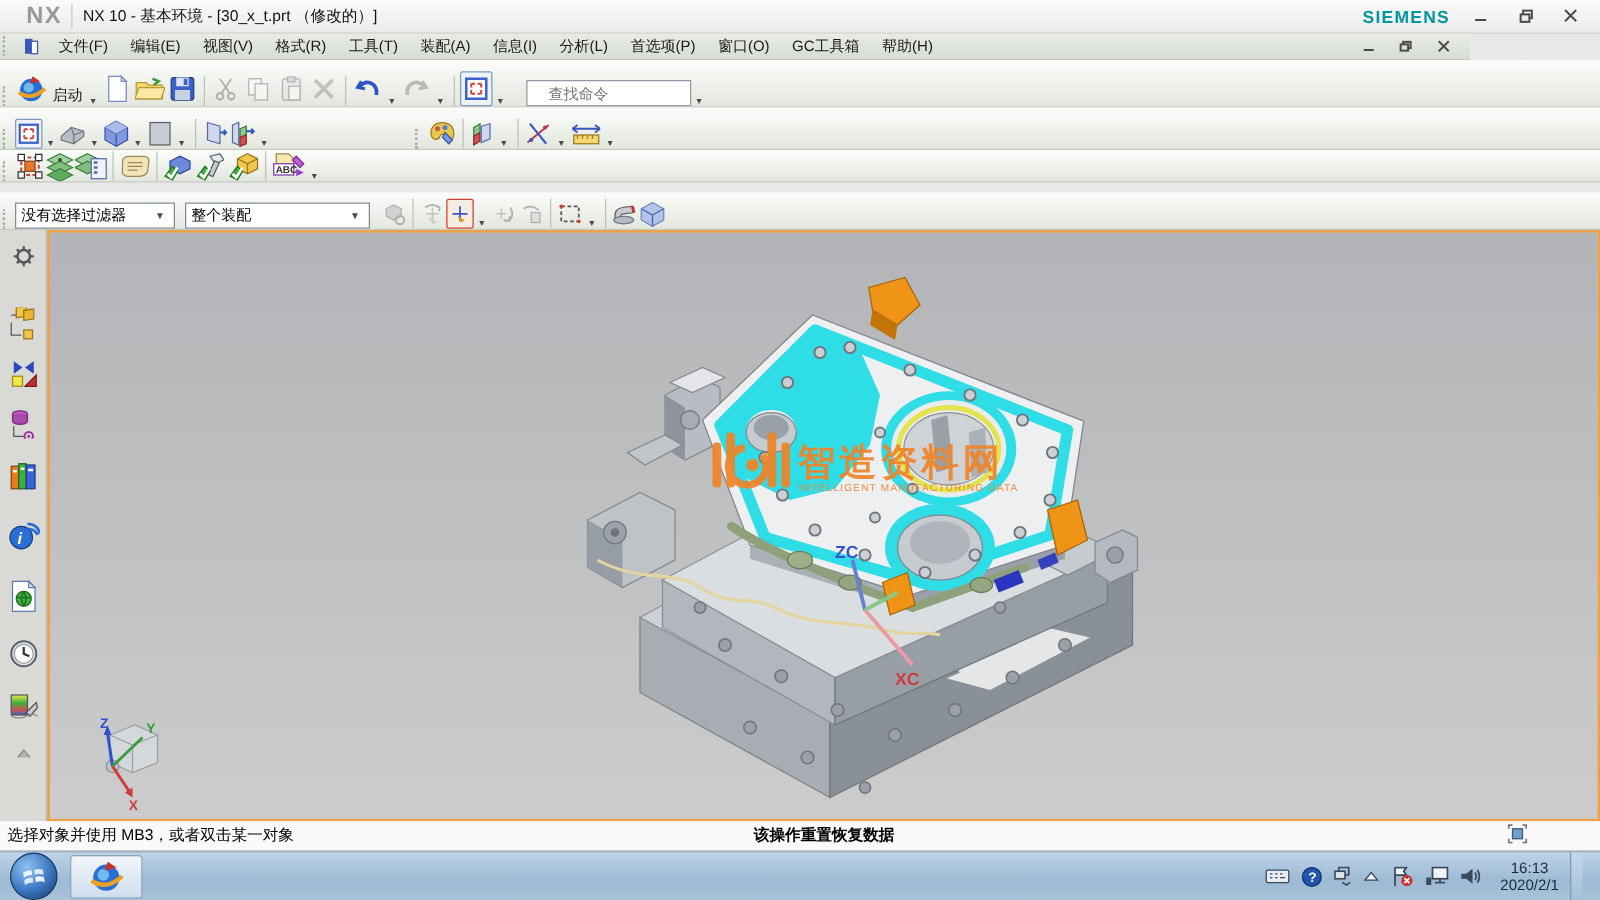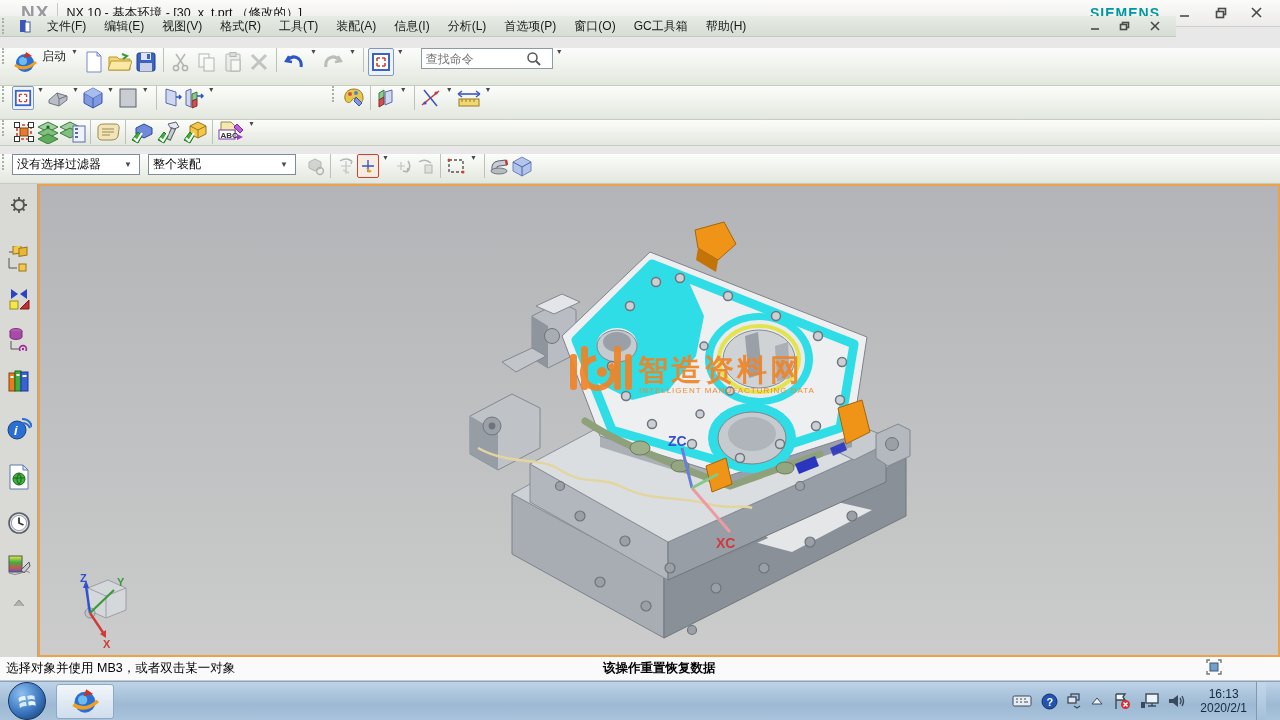--- a/index.html
+++ b/index.html
@@ -13,43 +13,43 @@
     background:linear-gradient(#fbfbfa,#ecebe9); display:flex; align-items:center; border-bottom:1px solid #d0cfcc;}
   #nx-logo { font-weight:bold; font-size:19px; color:#97999c; letter-spacing:1px; padding:0 8px 0 10px;margin-left:11px;}
   #title-sep { width:1px; height:20px; background:#c9c8c5; margin-right:8px;}
   #win-title { color:#111; font-size:12.5px; }
   #title-right { margin-left:auto; display:flex; align-items:center; gap:14px; padding-right:12px;}
   #siemens { color:#0097a0; font-weight:bold; font-size:14px; letter-spacing:1px;text-align:right; }
   .winbtn { width:22px; height:18px; display:flex; align-items:center; justify-content:center; color:#444;}
   .winbtn svg { stroke:#4a4a4a; stroke-width:1.6; fill:none; }
 
   
-  #menubar { left:0; top:16px; width:1176px; height:21px;
+  #menubar { left:0; top:27px; width:1176px; height:21px;
     background:linear-gradient(#e7ece4,#d6ddd3); display:flex; align-items:center; border-bottom:1px solid #c2c8be;}
   .grip { width:6px; height:16px; border-left:2px dotted #a9b0a5; margin:0 4px 0 2px;}
   #menu-part-icon { width:14px; height:14px; margin:0 6px; }
   .menu-item { padding:2px 9px; color:#1a1a1a; cursor:default;}
   #menubar-right { margin-left:auto; display:flex; gap:8px; padding-right:10px;}
 
   
   .toolbar { left:0; width:1280px; background:linear-gradient(#fcfdfb,#e2e7de);
-    border-bottom:1px solid #c6ccc0; display:flex; align-items:flex-start;}
+    border-bottom:1px solid #c6ccc0; display:flex; align-items:flex-end;}
   #tbar1 { top:48px; height:38px; }
   #tbar2 { top:86px; height:34px; }
   #tbar3 { top:120px; height:26px; }
   #filterbar { top:154px; height:30px; }
   .tsep { width:1px; height:24px; background:#bcc2b8; margin:0 4px; }
   .tb-btn { min-width:26px; height:28px; display:flex; align-items:center; justify-content:center;
     border-radius:2px; position:relative; }
   .tb-btn.small { height:24px; min-width:22px; }
   .dd { font-size:7px; color:#4a4a4a; padding:0 3px; }
   .tb-label { font-size:12px; color:#1a1a1a; padding:0 2px 0 4px; }
   .gray { filter:grayscale(1) opacity(.45); }
   #search-box { display:flex; align-items:center; border:1px solid #8e9aa6; background:#fff;
-    height:21px; width:132px; padding:0 4px; }
+    height:21px; width:132px; padding:0 17px; }
   #search-box input { border:none; outline:none; width:100px; font-size:12px;
     font-family:"Liberation Sans","DejaVu Sans",sans-serif; }
   .combo { display:flex; align-items:center; justify-content:space-between; border:1px solid #7f8b97;
     background:#fff; height:21px; padding:0 4px; margin-right:8px; }
   .combo .dd { font-size:8px; }
 
   
   #main { left:0; top:184px; width:1280px; height:473px; background:#d9dad6; }
   #sidebar { left:0; top:0; width:38px; height:473px; background:#d9dad6;
     border-right:1px solid #a6aba2; display:flex; flex-direction:column; align-items:center; }

